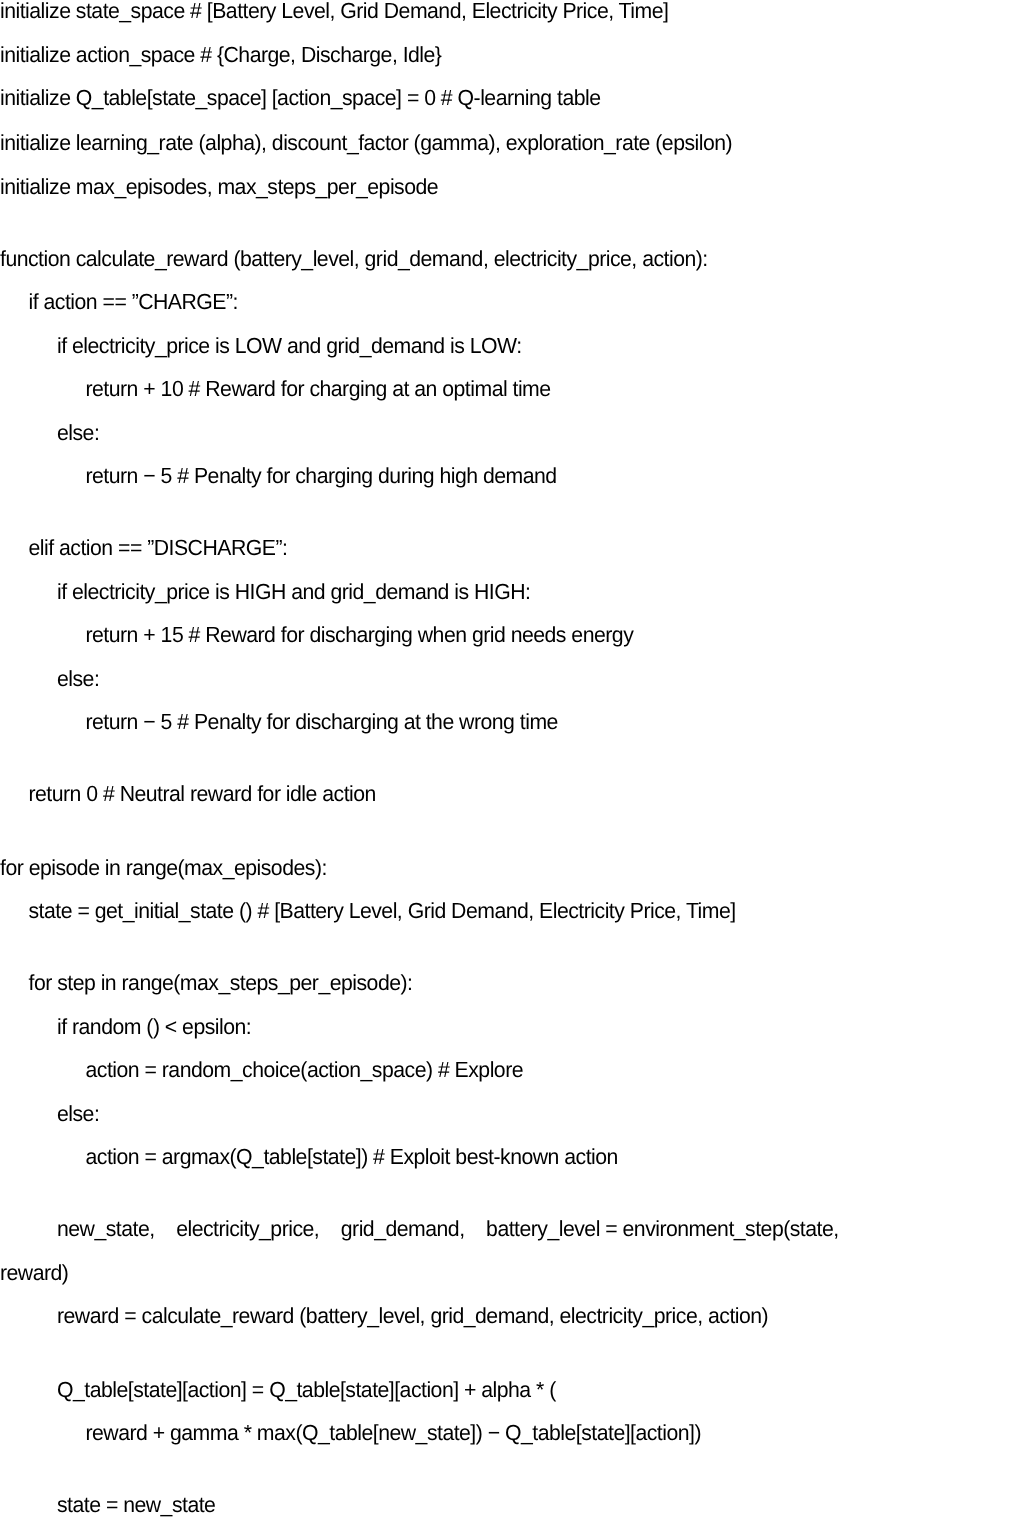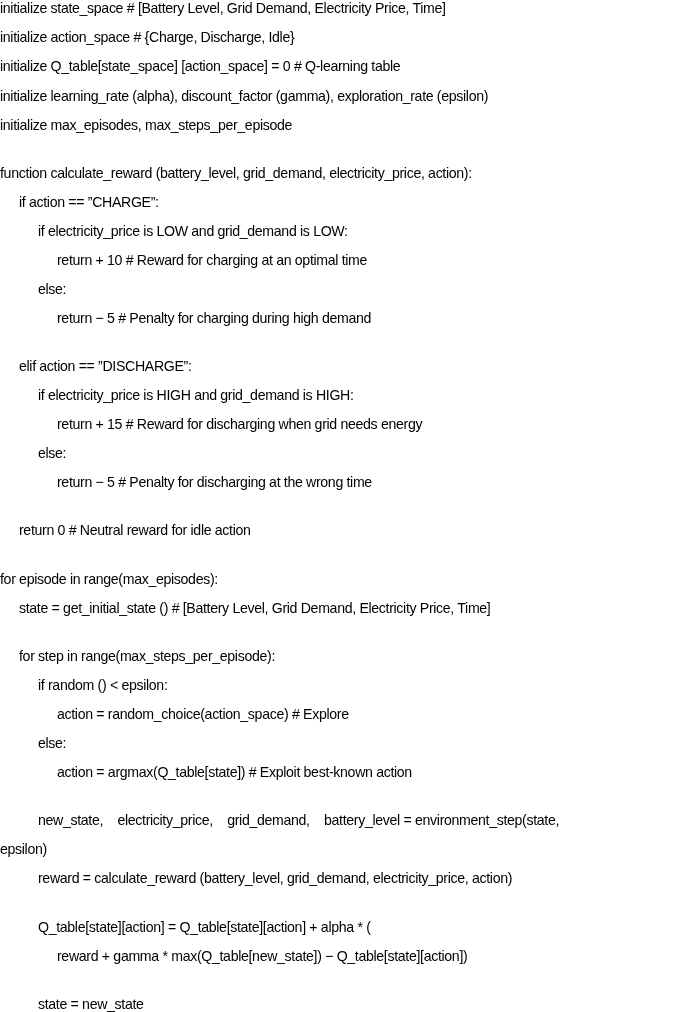--- a/index.html
+++ b/index.html
@@ -31,18 +31,18 @@
     <div class="line" style="top: 472px; left: 57px;">return − 5 # Penalty for discharging at the wrong time</div>
     <div class="line" style="top: 520px; left: 19px;">return 0 # Neutral reward for idle action</div>
     <div class="line" style="top: 569px; left: 0px;">for episode in range(max_episodes):</div>
     <div class="line" style="top: 598px; left: 19px;">state = get_initial_state () # [Battery Level, Grid Demand, Electricity Price, Time]</div>
     <div class="line" style="top: 646px; left: 19px;">for step in range(max_steps_per_episode):</div>
     <div class="line" style="top: 675px; left: 38px;">if random () &lt; epsilon:</div>
     <div class="line" style="top: 704px; left: 57px;">action = random_choice(action_space) # Explore</div>
     <div class="line" style="top: 733px; left: 38px;">else:</div>
     <div class="line" style="top: 762px; left: 57px;">action = argmax(Q_table[state]) # Exploit best-known action</div>
     <div class="line" style="top: 810px; left: 38px;">new_state,    electricity_price,    grid_demand,    battery_level = environment_step(state,</div>
-    <div class="line" style="top: 839px; left: 0px;">epsilon)</div>
+    <div class="line" style="top: 839px; left: 0px;">reward)</div>
     <div class="line" style="top: 868px; left: 38px;">reward = calculate_reward (battery_level, grid_demand, electricity_price, action)</div>
     <div class="line" style="top: 917px; left: 38px;">Q_table[state][action] = Q_table[state][action] + alpha * (</div>
     <div class="line" style="top: 946px; left: 57px;">reward + gamma * max(Q_table[new_state]) − Q_table[state][action])</div>
     <div class="line" style="top: 994px; left: 38px;">state = new_state</div>
   </div>
 
 </body></html>

